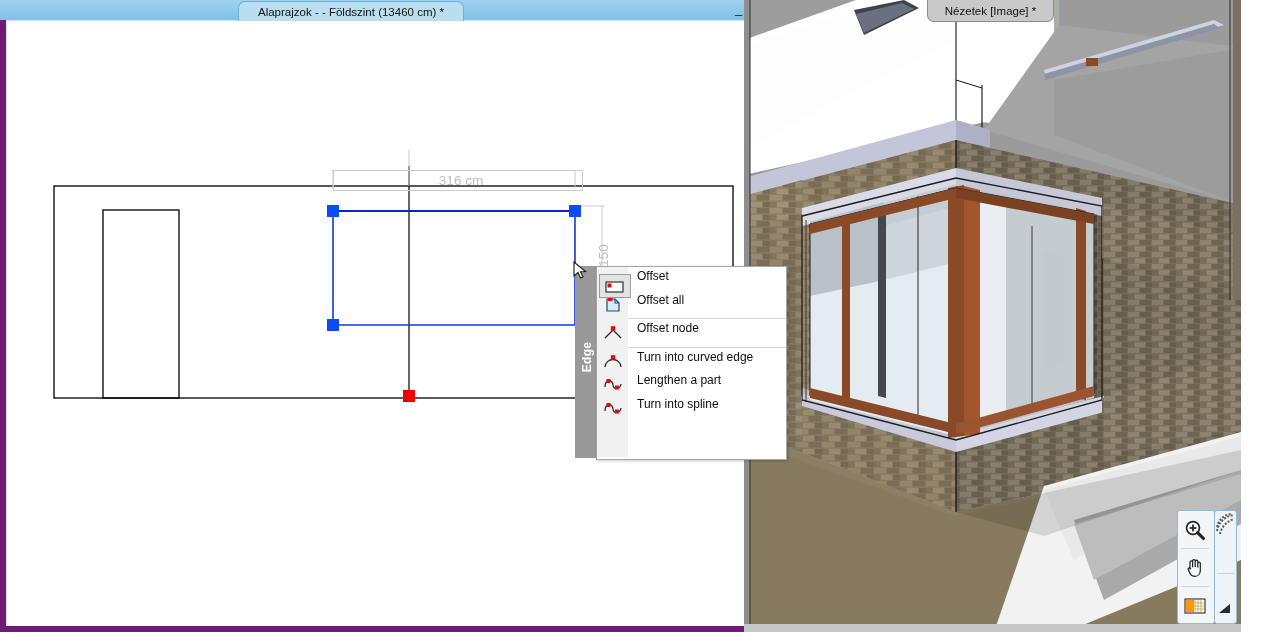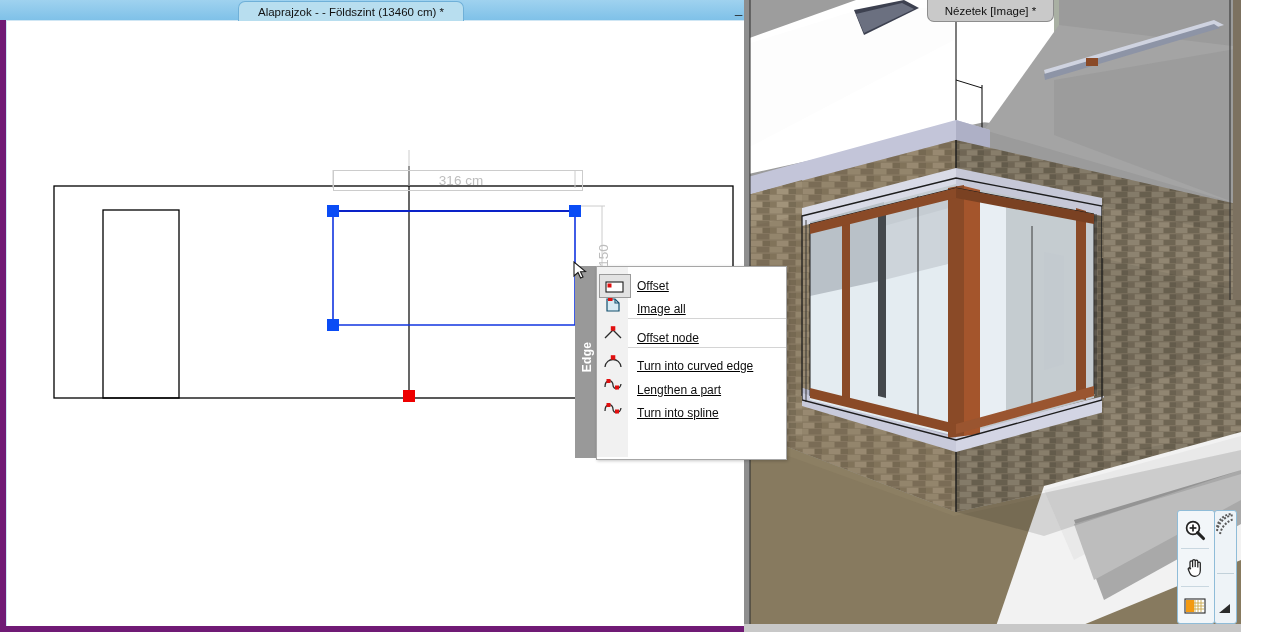--- a/index.html
+++ b/index.html
@@ -49,21 +49,21 @@
   #nav-side-sep{position:absolute;left:2px;top:62px;width:17px;height:1px;background:#c2d1da;}
 
   
   #ctx-wrap{position:absolute;left:575px;top:266px;z-index:60;}
   #ctx-edgetab{position:absolute;left:0;top:0;width:21px;height:192px;background:#999999;}
   #ctx-edgetab-label{position:absolute;left:-23px;top:84px;width:70px;
      transform:rotate(-90deg);text-align:center;color:#ffffff;font-size:12px;font-weight:bold;letter-spacing:.3px;}
   #ctx-menu{position:absolute;left:21px;top:0;width:189px;height:192px;background:#ffffff;
      border:1px solid #a6a6a6;box-shadow:1px 1px 3px rgba(0,0,0,.22);}
   #ctx-iconcol{position:absolute;left:0;top:0;width:31px;height:190px;background:#f1f1f1;}
-  .ctx-item{position:relative;height:23.5px;display:flex;align-items:flex-end;cursor:default;text-decoration:underline;}
+  .ctx-item{position:relative;height:23.5px;display:flex;align-items:flex-start;cursor:default;}
   .ctx-ico{width:31px;min-width:31px;height:23.5px;display:flex;align-items:center;justify-content:center;}
   .ctx-txt{font-size:12px;color:#0d0d0d;padding-left:9px;white-space:nowrap;}
   .ctx-div{height:1px;margin:2px 0 2px 31px;background:#d4d4d4;}
   #ctx-float{position:absolute;left:2px;top:7px;width:30px;height:22px;background:#e2e2e2;
      border:1px solid #9a9a9a;display:flex;align-items:center;justify-content:center;z-index:5;}
   #ctx-cursor{position:absolute;left:-2px;top:-5px;z-index:6;}
 
   .dimbox{position:absolute;border:1px solid #cccccc;background:transparent;
      display:flex;align-items:center;justify-content:center;padding-left:6px;}
   .dimtxt{font-size:13.5px;color:#bdbdbd;white-space:nowrap;}
@@ -338,21 +338,21 @@
         </div>
 
         <div class="ctx-item">
           <span class="ctx-ico">
             <svg width="20" height="17" viewBox="0 0 20 17">
               <path d="M4 3 L12 3 L16 7 L16 15 L4 15 Z" fill="#d8ebf3" stroke="#14506e" stroke-width="1.2"></path>
               <path d="M12 3 L12 7 L16 7" fill="none" stroke="#14506e" stroke-width="1.1"></path>
               <rect x="5" y="0.5" width="4.5" height="4.5" fill="#e11010"></rect>
             </svg>
           </span>
-          <span class="ctx-txt">Image all</span>
+          <span class="ctx-txt">Offset all</span>
         </div>
 
         <div class="ctx-div"></div>
 
         <div class="ctx-item">
           <span class="ctx-ico">
             <svg width="22" height="15" viewBox="0 0 22 15">
               <path d="M3 13 L11 5 L19 13" fill="none" stroke="#2b2b2b" stroke-width="1.3"></path>
               <rect x="8.8" y="1.2" width="4.5" height="4.5" fill="#e11010"></rect>
             </svg>

